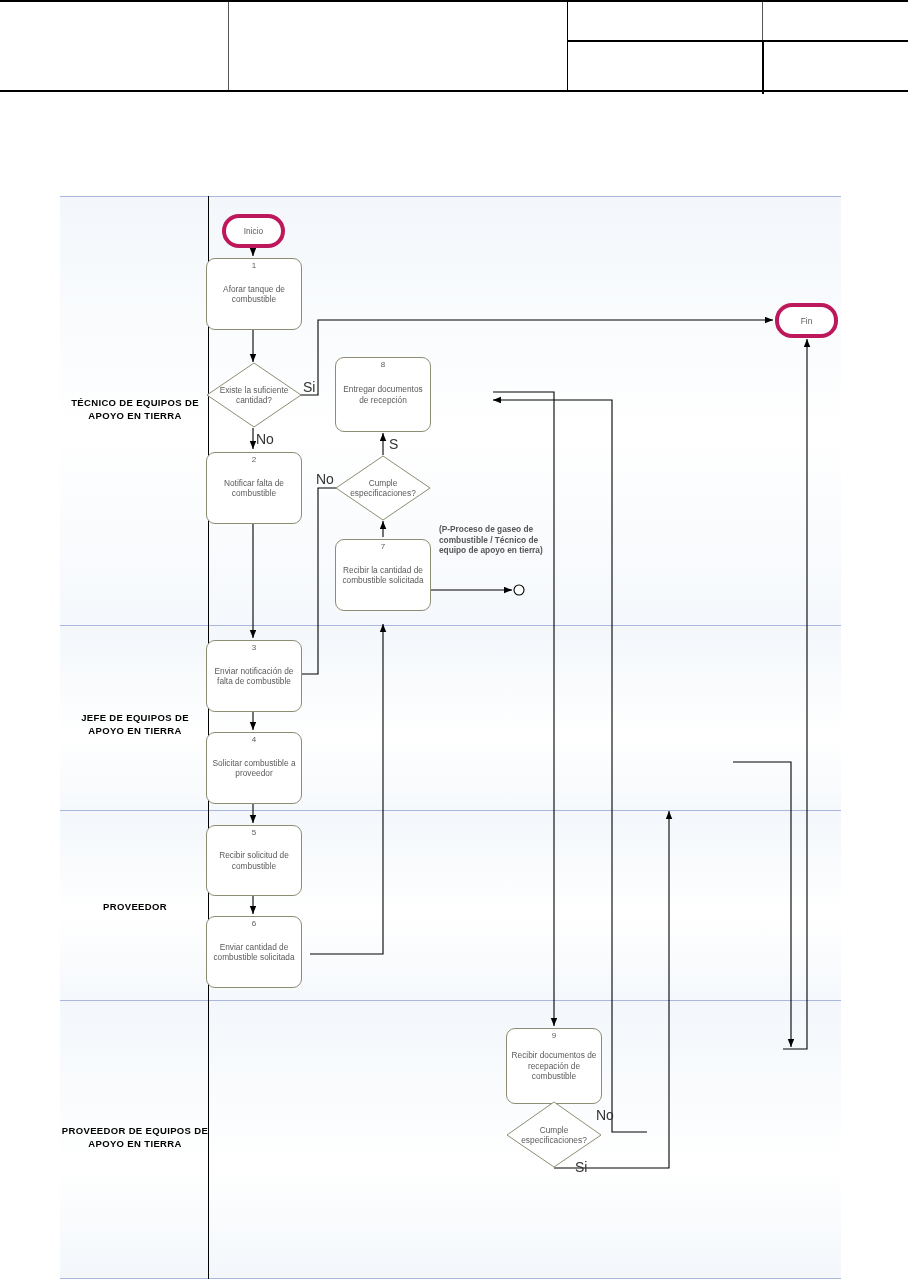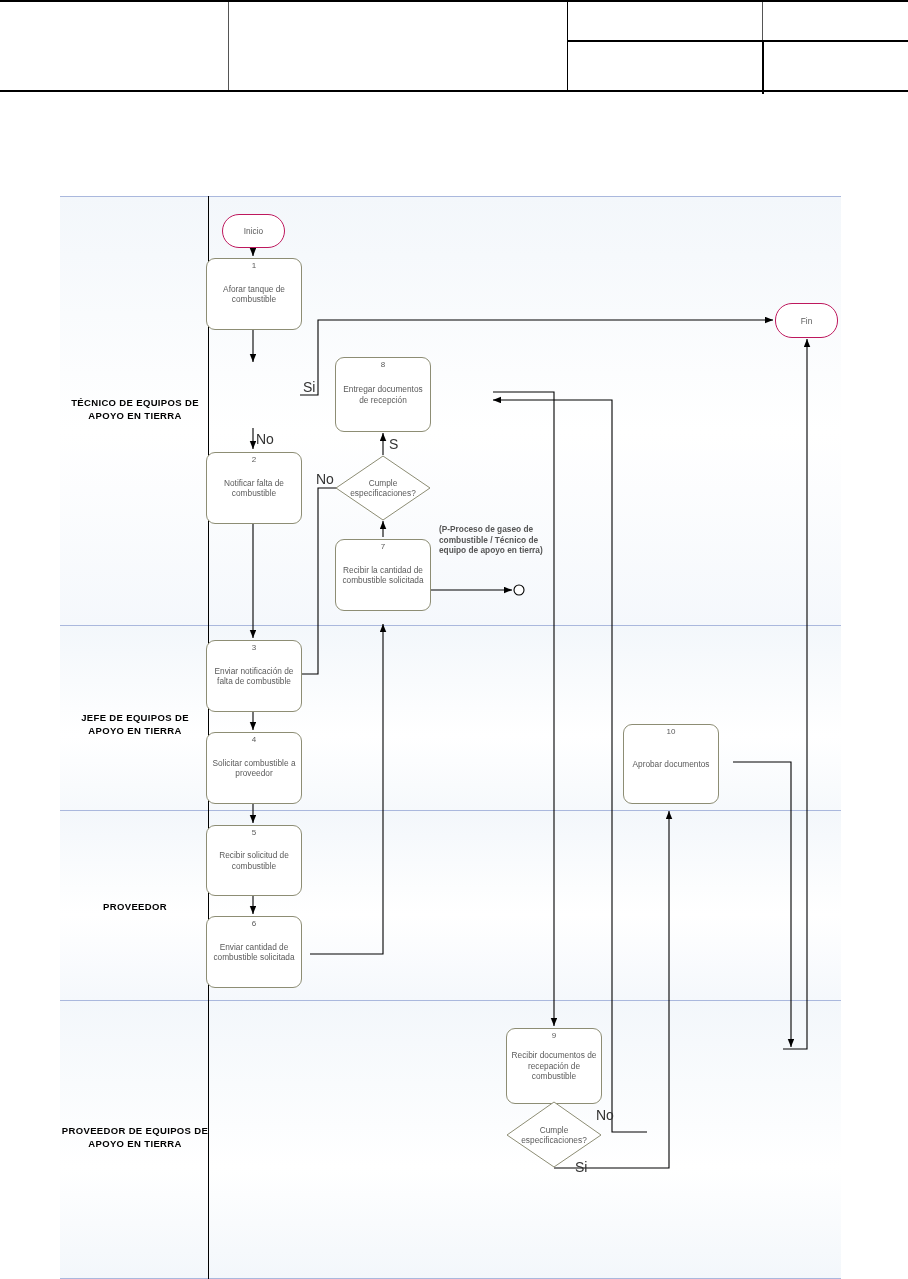--- a/index.html
+++ b/index.html
@@ -37,21 +37,21 @@
   }
   .proc .num{
     position:absolute;top:2px;left:0;right:0;text-align:center;
     font-size:8px;color:#5a5a5a;
   }
   .proc .txt{
     font-size:8.3px;color:#5a5a5a;text-align:center;line-height:10.5px;
     padding:0 4px;
   }
   .term{
-    border:1px solid #be185d;border-radius:17px;background:#fff;
+    border:4px solid #be185d;border-radius:17px;background:#fff;
     display:flex;align-items:center;justify-content:center;
     font-size:8.3px;color:#5a5a5a;
   }
   .diamond-wrap{position:absolute;}
   .diamond-wrap svg{position:absolute;left:0;top:0;}
   .diamond-txt{
     position:absolute;left:0;top:0;width:100%;height:100%;
     display:flex;align-items:center;justify-content:center;
     font-size:8.3px;color:#5a5a5a;text-align:center;line-height:10px;
     pointer-events:none;
@@ -166,20 +166,26 @@
 
   <div class="node term" style="left:715px;top:107px;width:63px;height:35px;">
     <span>Fin</span>
   </div>
 
   <div class="node proc" style="left:146px;top:62px;width:96px;height:72px;">
     <span class="num">1</span>
     <span class="txt">Aforar tanque de combustible</span>
   </div>
 
+  <div class="diamond-wrap" style="left:146px;top:166px;width:96px;height:66px;">
+    <svg width="96" height="66" viewBox="0 0 96 66">
+      <polygon points="48,1 95,33 48,65 1,33" fill="#fff" stroke="#8d8d74" stroke-width="1"></polygon>
+    </svg>
+    <div class="diamond-txt">Existe la suficiente cantidad?</div>
+  </div>
   <div class="edge-label" style="left:243px;top:183px;">Si</div>
   <div class="edge-label" style="left:196px;top:235px;">No</div>
 
   <div class="node proc" style="left:146px;top:256px;width:96px;height:72px;">
     <span class="num">2</span>
     <span class="txt">Notificar falta de combustible</span>
   </div>
 
   <div class="node proc" style="left:275px;top:161px;width:96px;height:75px;">
     <span class="num">8</span>
@@ -229,19 +235,15 @@
 
   <div class="diamond-wrap" style="left:446px;top:905px;width:96px;height:67px;">
     <svg width="96" height="67" viewBox="0 0 96 67">
       <polygon points="48,1 95,34 48,66 1,34" fill="#fff" stroke="#8d8d74" stroke-width="1"></polygon>
     </svg>
     <div class="diamond-txt">Cumple especificaciones?</div>
   </div>
   <div class="edge-label" style="left:536px;top:911px;">No</div>
   <div class="edge-label" style="left:515px;top:963px;">Si</div>
 
-  <div class="node proc" style="left:563px;top:528px;width:96px;height:80px;">
-    <span class="num">10</span>
-    <span class="txt">Aprobar documentos</span>
-  </div>
 
 
 </div>
 
 </body></html>

